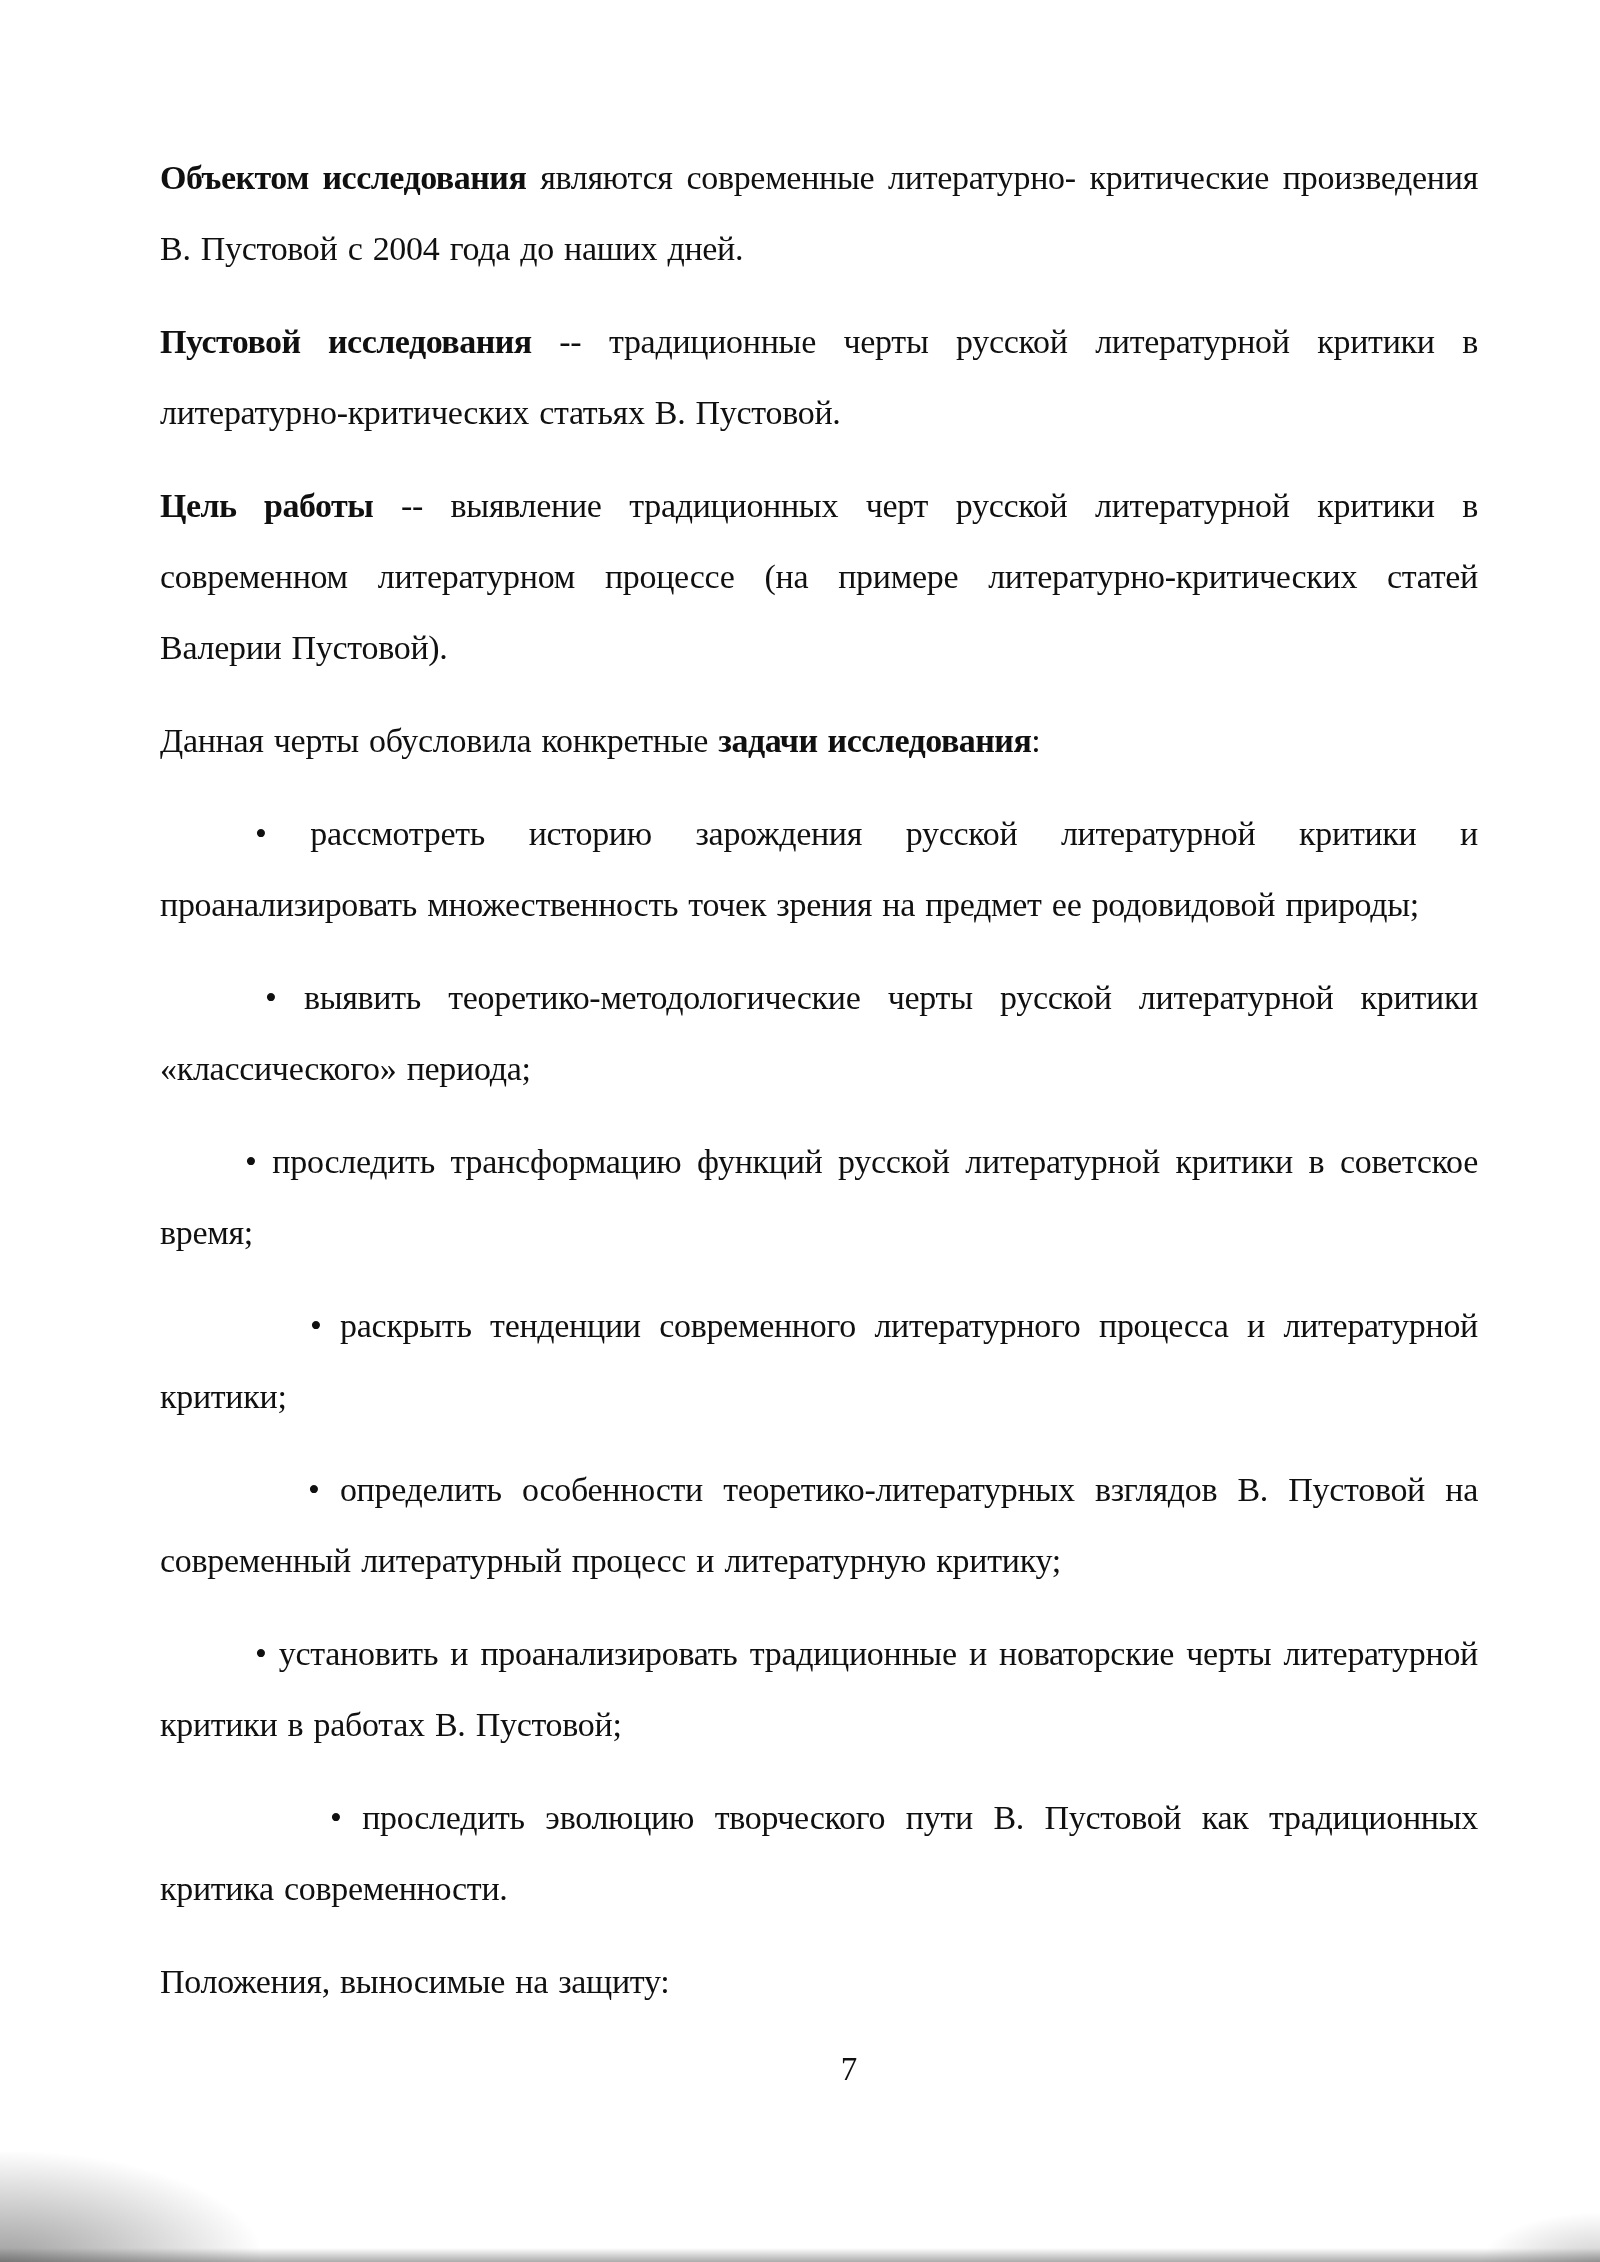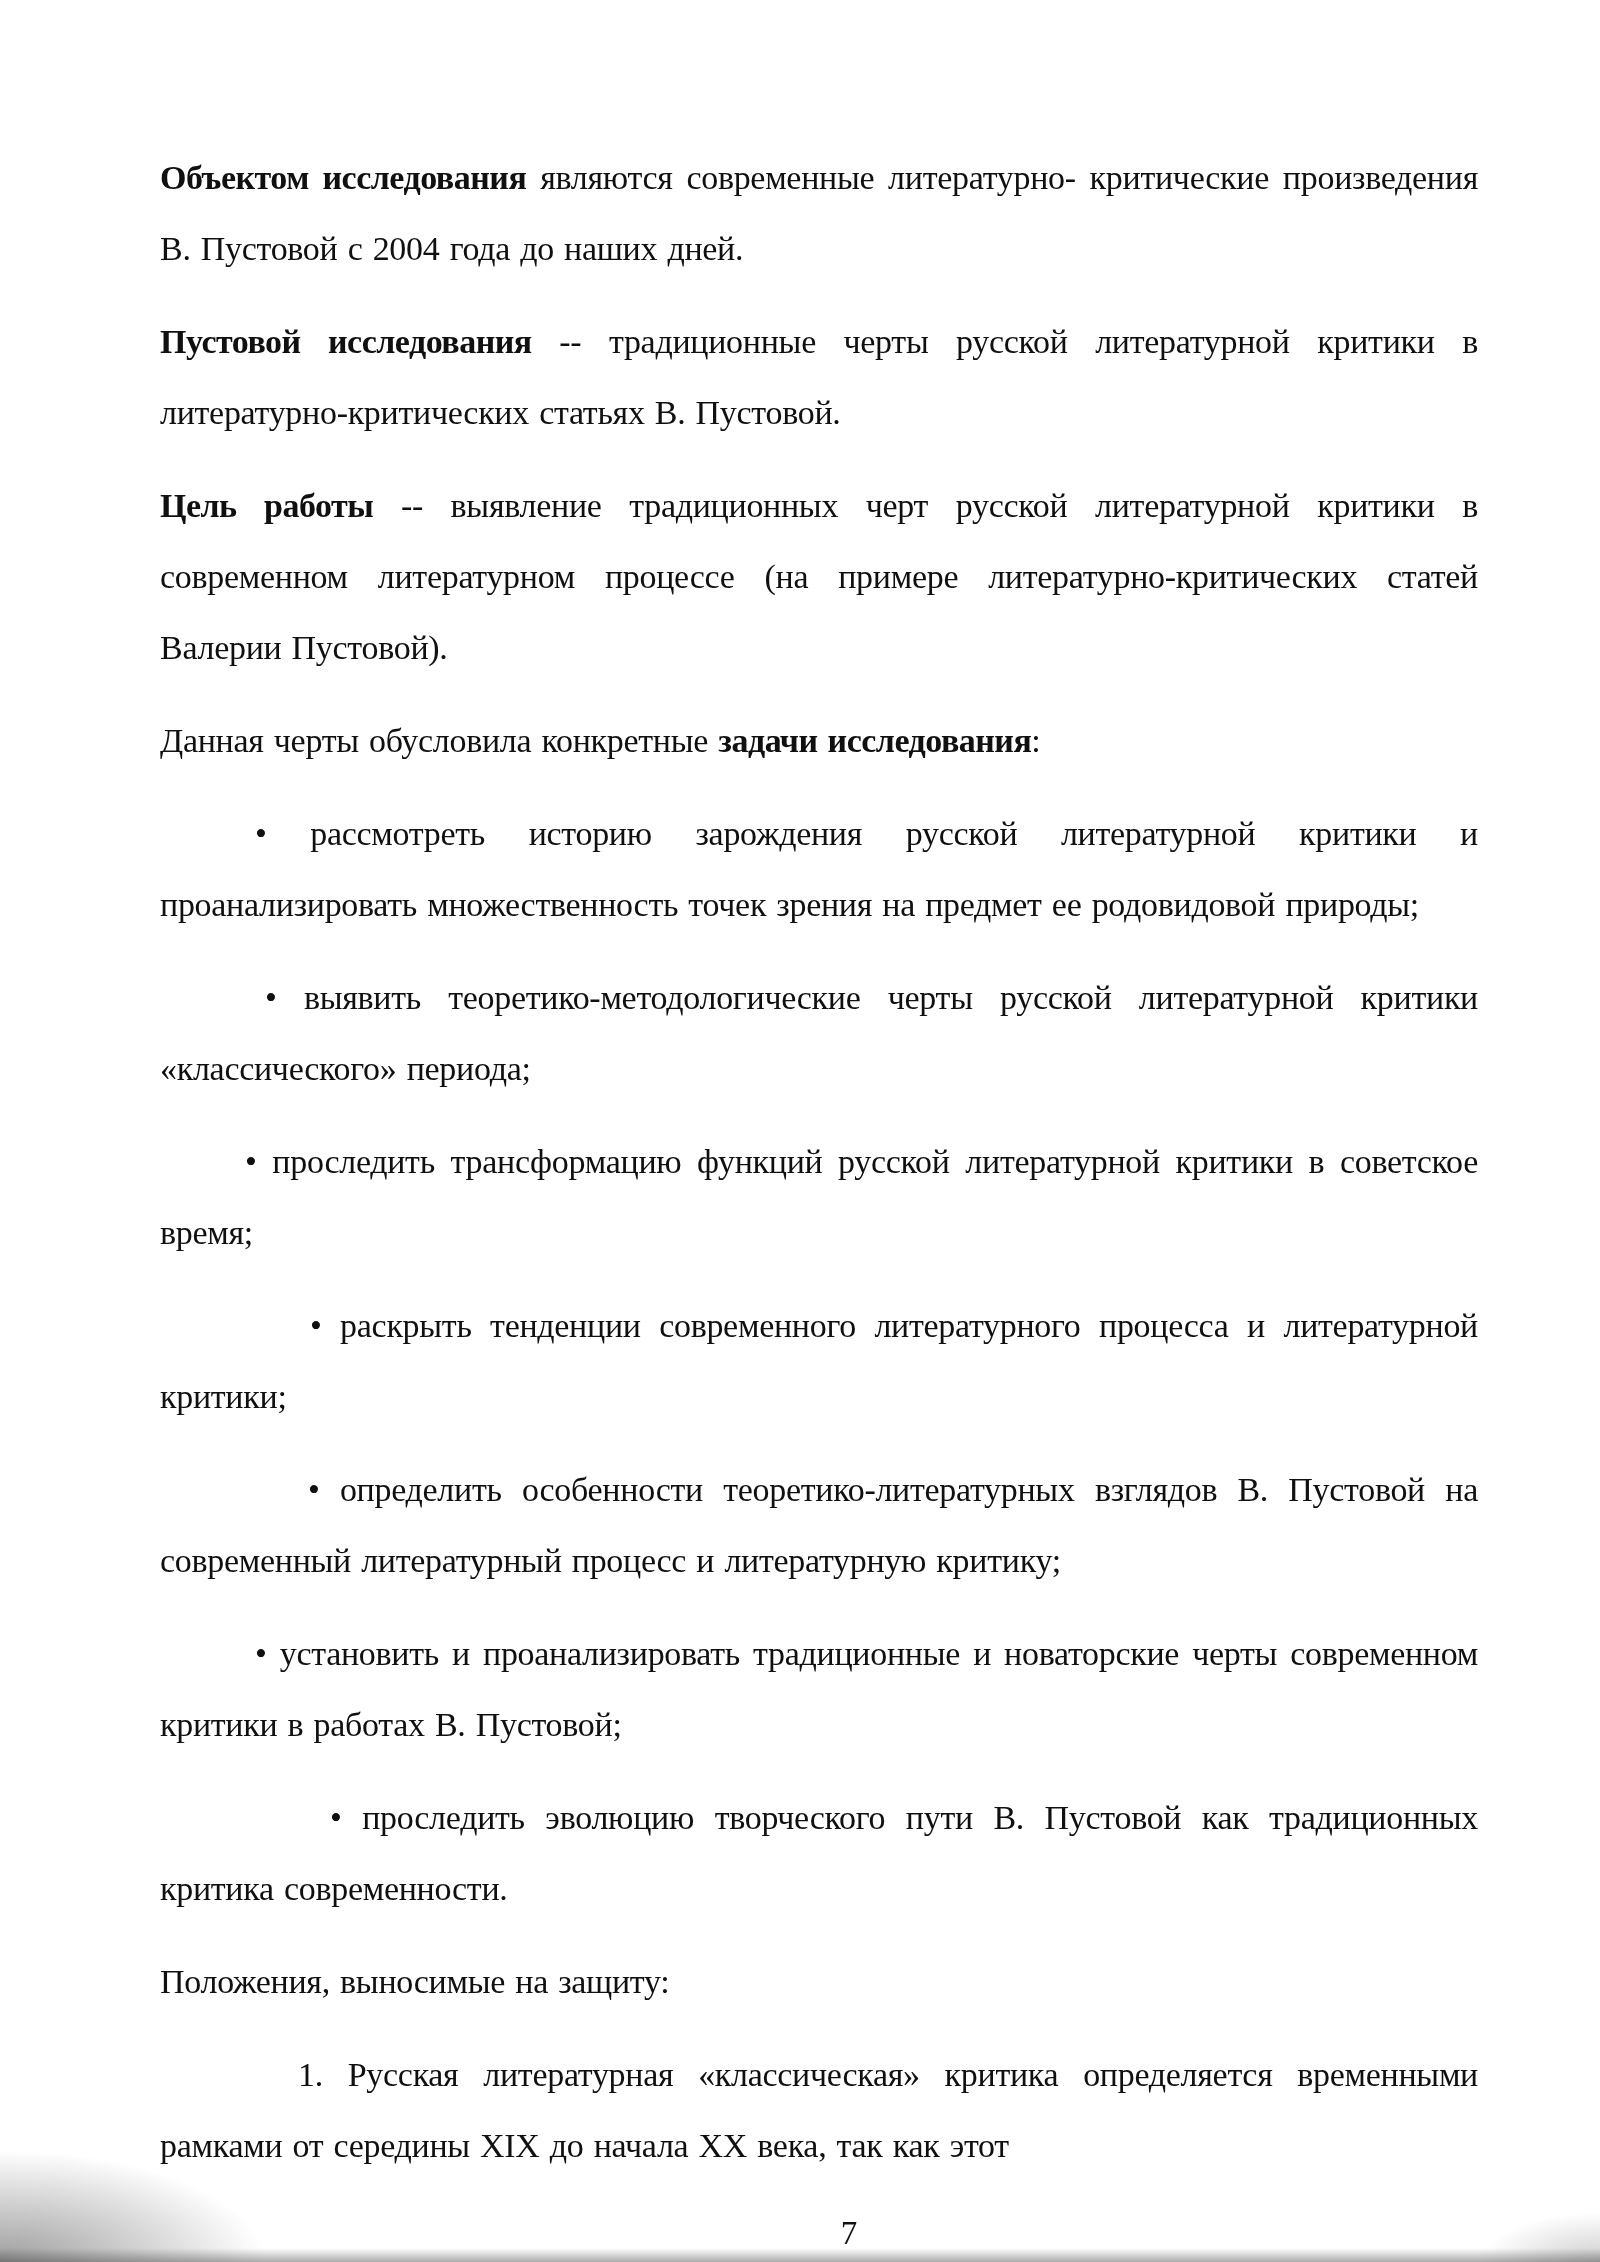--- a/index.html
+++ b/index.html
@@ -86,27 +86,26 @@
   <p class="task-1"><span>•</span> <span>рассмотреть историю зарождения русской литературной критики и проанализировать множественность точек зрения на предмет ее родовидовой природы;</span></p>
 
   <p class="task-2"><span>•</span> <span>выявить теоретико-методологические черты русской литературной критики «классического» периода;</span></p>
 
   <p class="task-3"><span>•</span> <span>проследить трансформацию функций русской литературной критики в советское время;</span></p>
 
   <p class="task-4"><span>•</span> <span>раскрыть тенденции современного литературного процесса и литературной критики;</span></p>
 
   <p class="task-5"><span>•</span> <span>определить особенности теоретико-литературных взглядов В. Пустовой на современный литературный процесс и литературную критику;</span></p>
 
-  <p class="task-6"><span>•</span> <span>установить и проанализировать традиционные и новаторские черты современном критики в работах В. Пустовой;</span></p>
+  <p class="task-6"><span>•</span> <span>установить и проанализировать традиционные и новаторские черты литературной критики в работах В. Пустовой;</span></p>
 
   <p class="task-7"><span>•</span> <span>проследить эволюцию творческого пути В. Пустовой как традиционных критика современности.</span></p>
 
   <p>Положения, выносимые на защиту:</p>
 
-  <p class="numbered-item"><span>1.</span> <span>Русская литературная «классическая» критика определяется временными рамками от середины XIX до начала XX века, так как этот</span></p>
 
   <div class="page-number">7</div>
 
 </div>
 
 <div class="scan-shadow-corner"></div>
 <div class="scan-shadow-corner-right"></div>
 <div class="scan-shadow-bottom"></div>
 
 </body></html>

